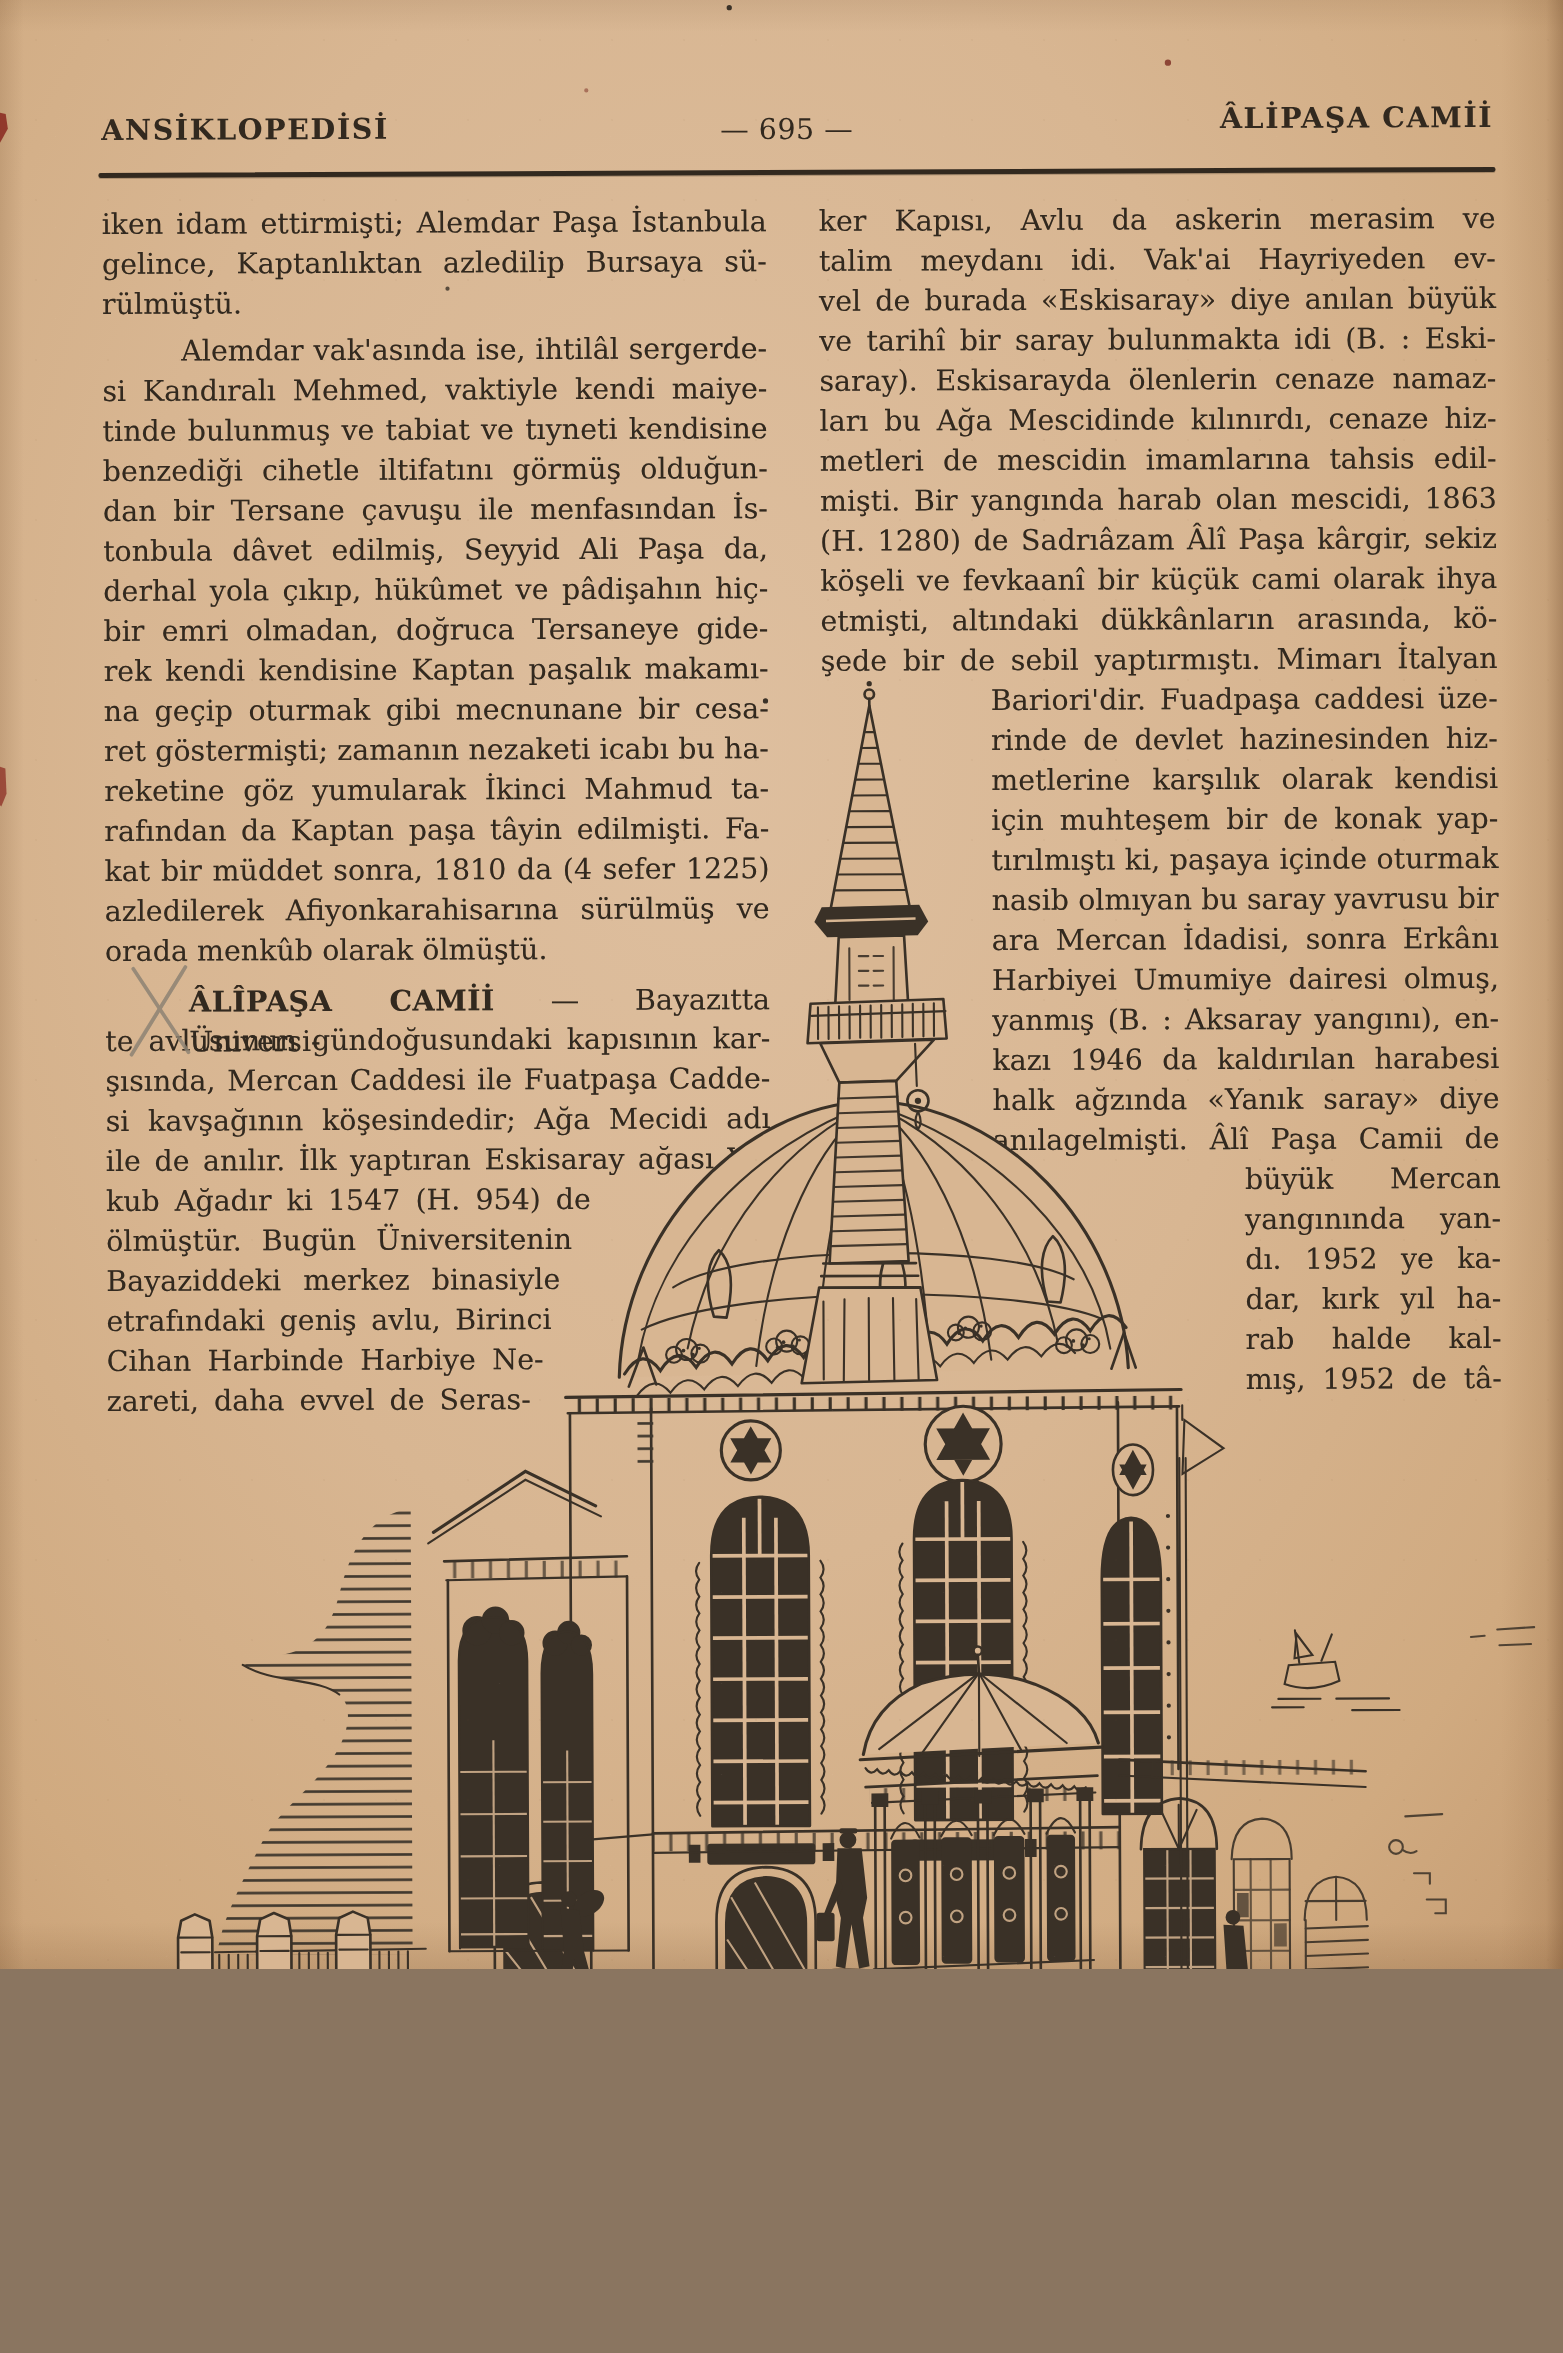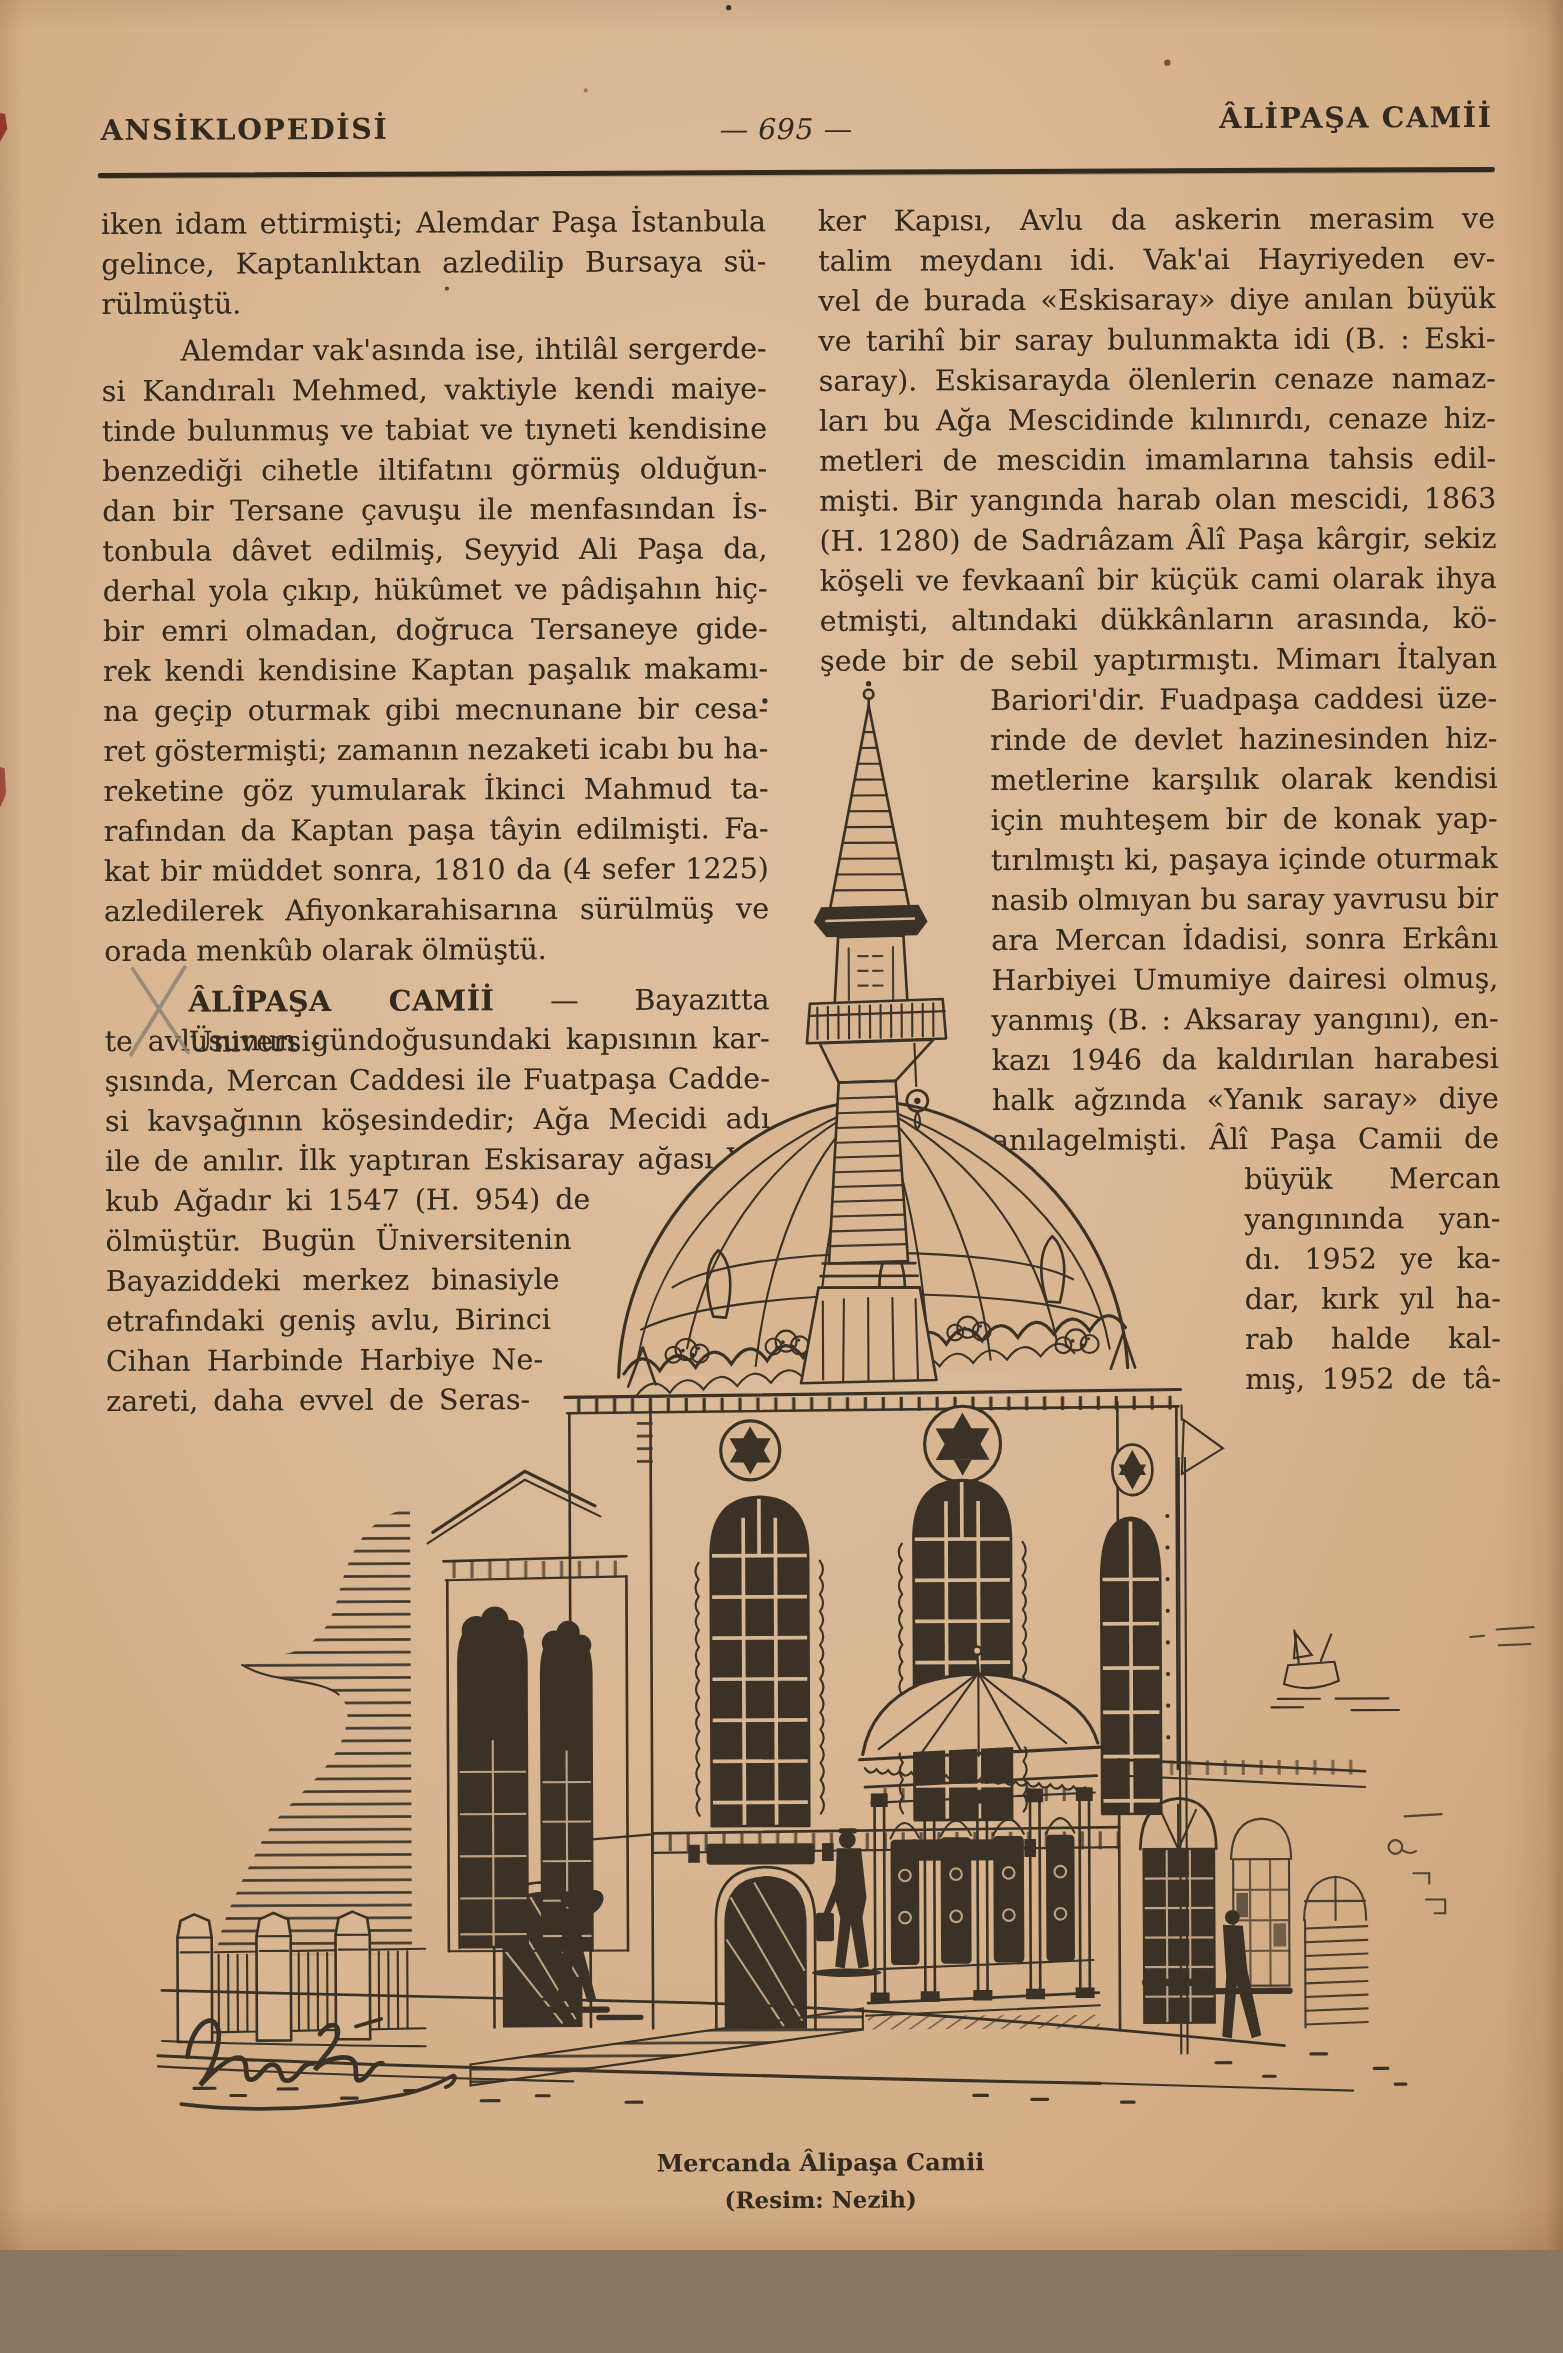--- a/index.html
+++ b/index.html
@@ -1,31 +1,31 @@
 <!DOCTYPE html>
 <html style="--paper: #d8b692; --ink: #32291f; --drawing: #3a3127; --pencil: #8d8374; --red_mark: #8c2e24;font-size:8.4px"><head>
 <meta charset="utf-8">
 <style>
   html,body{margin:0;padding:0;background:#8a7560;}
-  .page{position:relative;width:1564px;height:2250px;overflow:hidden;
+  .page{position:relative;width:1564px;height:1969px;overflow:hidden;
     background:
       linear-gradient(to right, rgba(99,62,30,.16) 0px, rgba(99,62,30,0) 24px),
       linear-gradient(to left,  rgba(90,52,22,.34) 0px, rgba(122,80,42,.14) 18px, rgba(122,80,42,0) 63px),
       linear-gradient(to bottom,rgba(99,62,30,.10) 0px, rgba(99,62,30,0) 32px),
       linear-gradient(to top,   rgba(99,62,30,.16) 0px, rgba(99,62,30,0) 47px),
       radial-gradient(ellipse at 45% 38%, #debf9f 0%, #d8b692 48%, #d0aa80 82%, #c69d73 100%);
     font-family:"DejaVu Serif","Liberation Serif",serif;color:var(--ink,#32291f);}
   .page::after{content:"";position:absolute;inset:0;pointer-events:none;opacity:.5;
     background-image:radial-gradient(rgba(120,85,50,.12) 0.5px, transparent 1.1px),
                      radial-gradient(rgba(255,240,215,.10) 0.5px, transparent 1.1px);
     background-size:72px 80px, 111px 91px;}
   .content{position:absolute;inset:0;transform:rotate(-0.25deg);}
   .hdr{position:absolute;top:103px;left:0;width:100%;height:63px;font-weight:bold;font-size:28.5px;letter-spacing:1.6px;}
   .hdr .hl{position:absolute;left:105px;top:7.4px;}
-  .hdr .hc{position:absolute;left:706px;top:9.5px;width:169px;text-align:center;font-weight:500;letter-spacing:0.5px;font-style:italic;}
+  .hdr .hc{position:absolute;left:706px;top:9.5px;width:169px;text-align:center;font-weight:500;letter-spacing:0.5px;}
   .hdr .hr{position:absolute;right:67px;top:0px;}
   .rule{position:absolute;left:102px;top:170px;width:1397px;height:4.7px;background:var(--ink,#32291f);border-radius:2.1px;box-shadow:0 1.1px 0 rgba(50,40,25,.25);}
   .col{position:absolute;top:202px;font-size:28.5px;}
   .col.left{left:105px;width:665px;}
   .col.right{left:822px;width:677px;}
   .ln{height:40px;line-height:40px;text-align:justify;text-align-last:justify;overflow:visible;
       text-shadow:0 0 0.5px rgba(50,40,25,.30);}
   .ln.nj{text-align-last:left;}
   .ln b{font-weight:bold;letter-spacing:0.5px;}
   .caption{position:absolute;left:605px;top:2146px;width:422px;text-align:center;font-weight:bold;}

